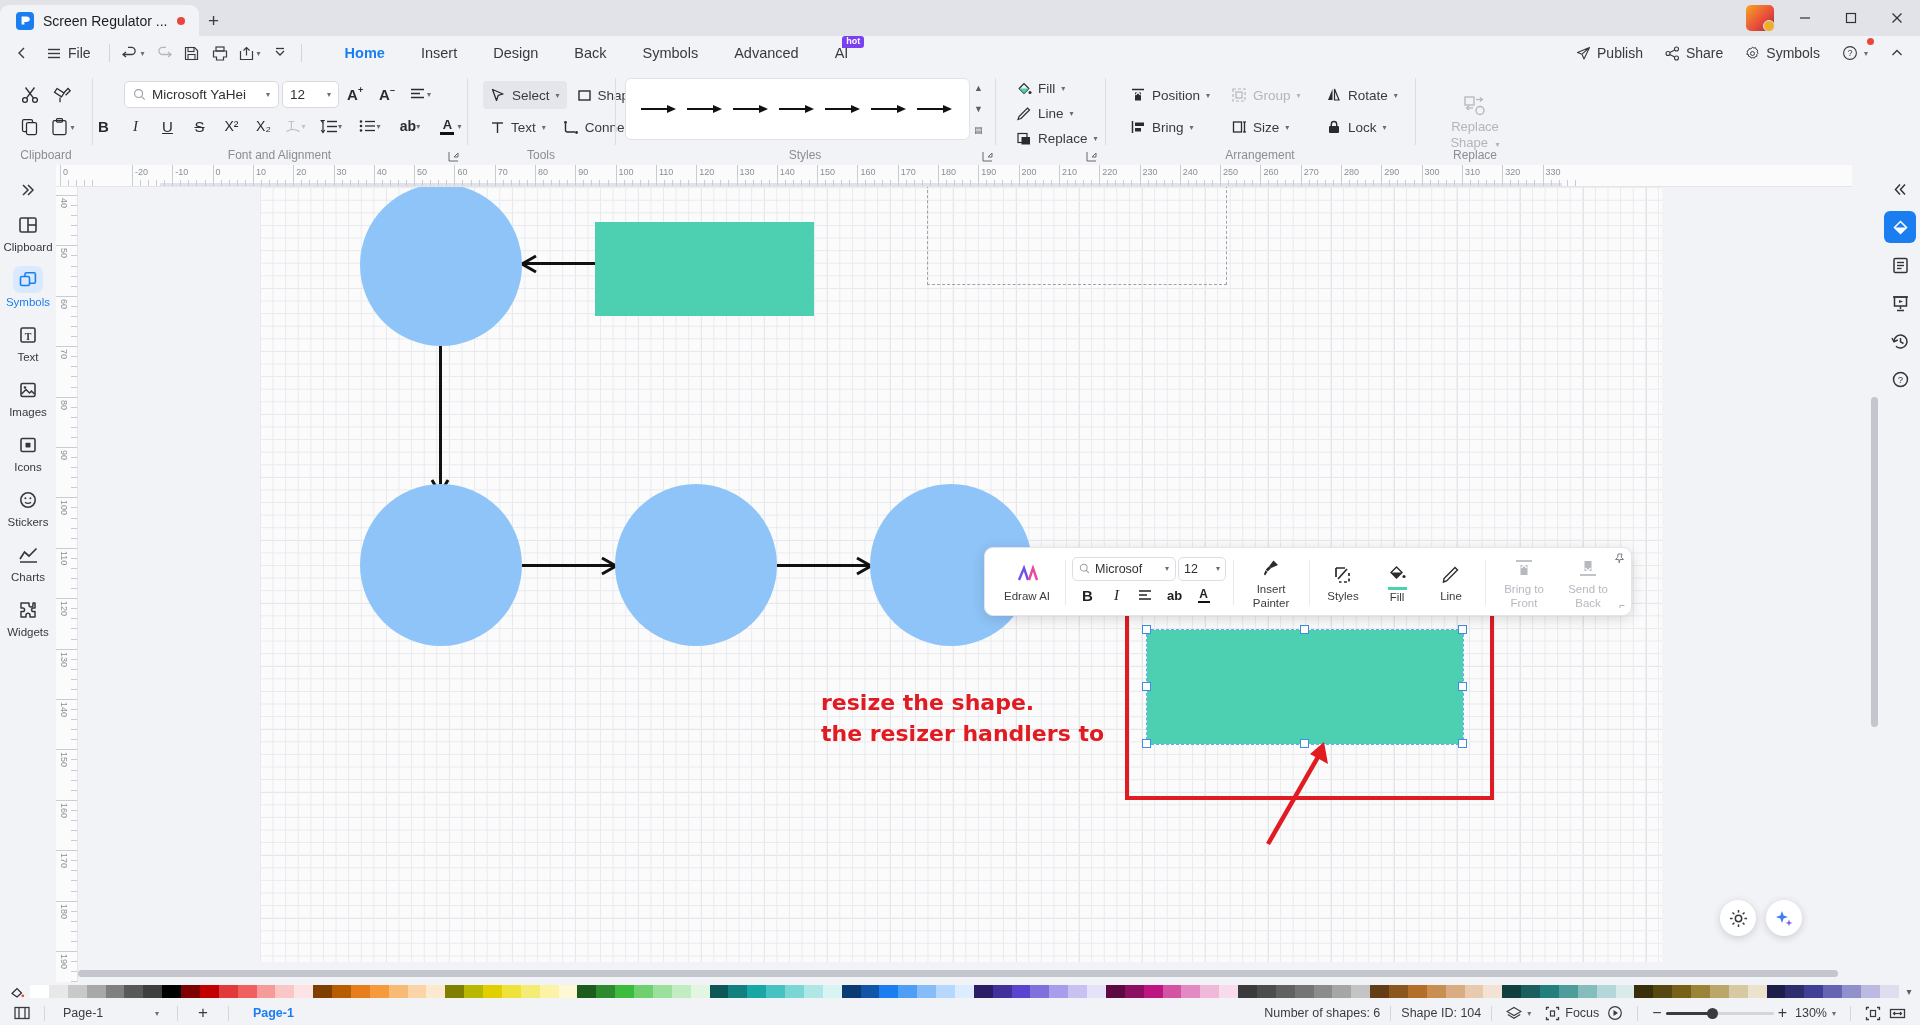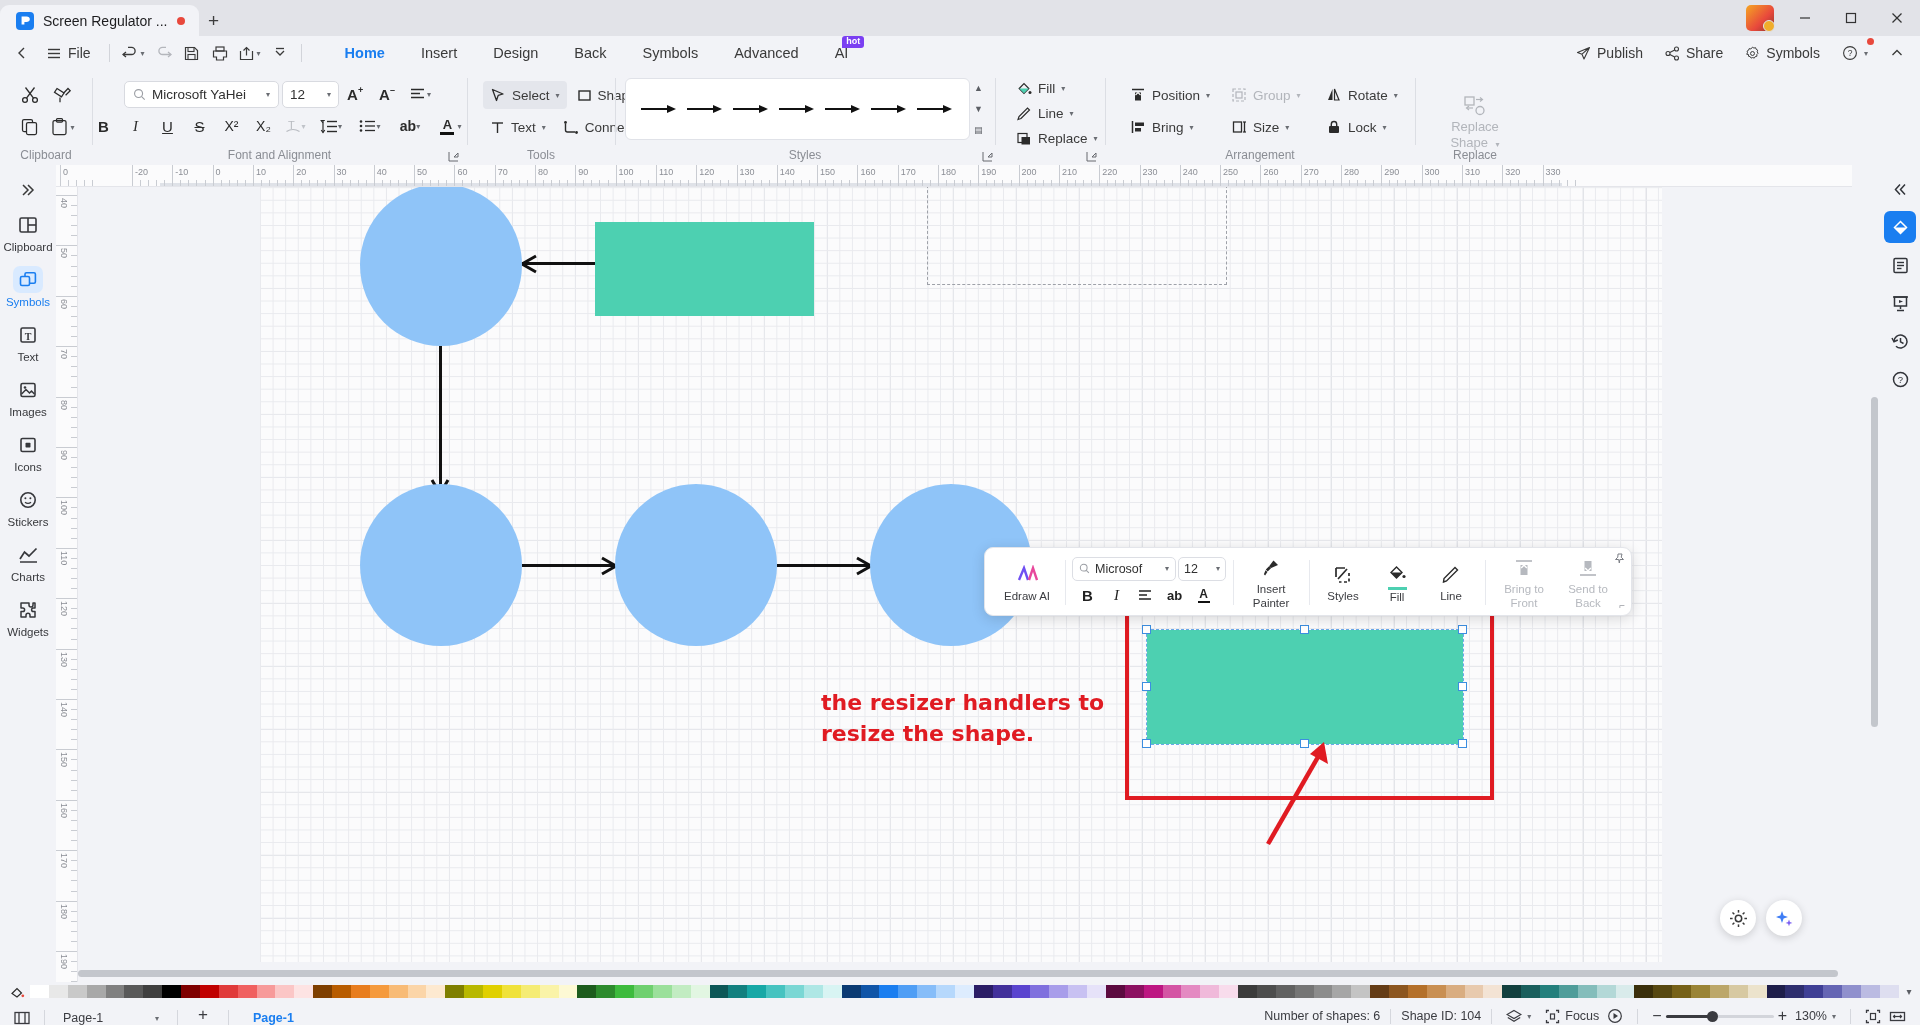--- a/index.html
+++ b/index.html
@@ -317,21 +317,21 @@
   }
   .pal-left { width: 26px; display:flex;align-items:center;justify-content:center; font-size: 13px; }
   .swatches { display: flex; flex: 1; height: 13px; }
   .sw { flex: 1; height: 13px; }
   .pal-right { width: 22px; display:flex;align-items:center;justify-content:center;
     font-size: 10px; color:#5b5e64; }
 
   
   .statusbar {
     position: absolute; left: 0; bottom: 0; width: 1920px; height: 24px;
-    background: #f2f3f7; display: flex; align-items: flex-end;
+    background: #f2f3f7; display: flex; align-items: center;
     font-size: 12.5px; color: #3a3b40;
   }
   .sb-sep { width: 1px; height: 15px; background: #d5d7dd; margin: 0 10px; }
   .sb-item { display: flex; align-items: center; gap: 5px; padding: 0 4px; }
   .sb-page-select { display:flex;align-items:center;justify-content:space-between;
     width: 112px; padding: 0 8px; }
   .sb-tab { color: #1a7ef0; font-weight: bold; padding: 0 14px; }
   .sb-right { margin-left: auto; display: flex; align-items: center; padding-right: 10px; }
   .zoom-track { position: relative; width: 108px; height: 14px; display:flex;align-items:center; }
   .zoom-track .bar { position:absolute; left:0; right:0; height:3px; background:#d3d5db; border-radius:2px; }
@@ -1316,22 +1316,22 @@
       <div class="handle" style="left:882px;top:577px;"></div>
       <div class="handle" style="left:1040px;top:577px;"></div>
       <div class="handle" style="left:1198px;top:577px;"></div>
 
       <svg style="position:absolute;left:1000px;top:570px;" width="120" height="120">
         <line x1="8" y1="112" x2="62" y2="18" stroke="#e01b22" stroke-width="4.5"></line>
         <polygon points="64,10 68,32 50,22" fill="#e01b22"></polygon>
       </svg>
 
       <div class="annot-text" style="left:561px;top:525px;width:330px;">
+        <div>resize the shape.</div>
         <div>the resizer handlers to</div>
-        <div>resize the shape.</div>
       </div>
     </div>
 
     <div class="float-toolbar" style="left:906px;top:360px;">
       <div class="ft-pin">
         <svg width="11" height="11" viewBox="0 0 11 11">
             <path d="M4 1h4l-.8 3.2 2.3 2.3H5.9L5.3 10 4.7 6.5H1.5L3.8 4.2z" fill="none" stroke="#7b7e85" stroke-width="1"></path>
           </svg>
       </div>
 

